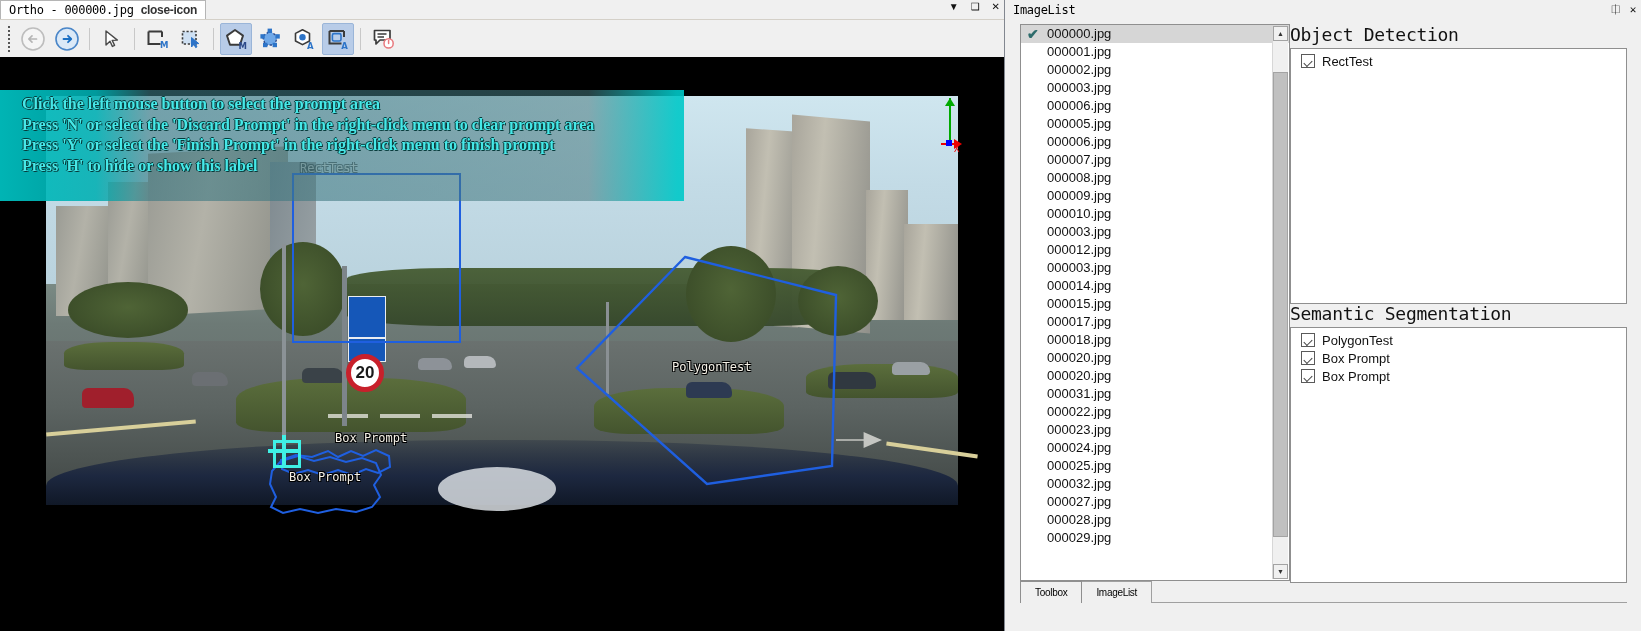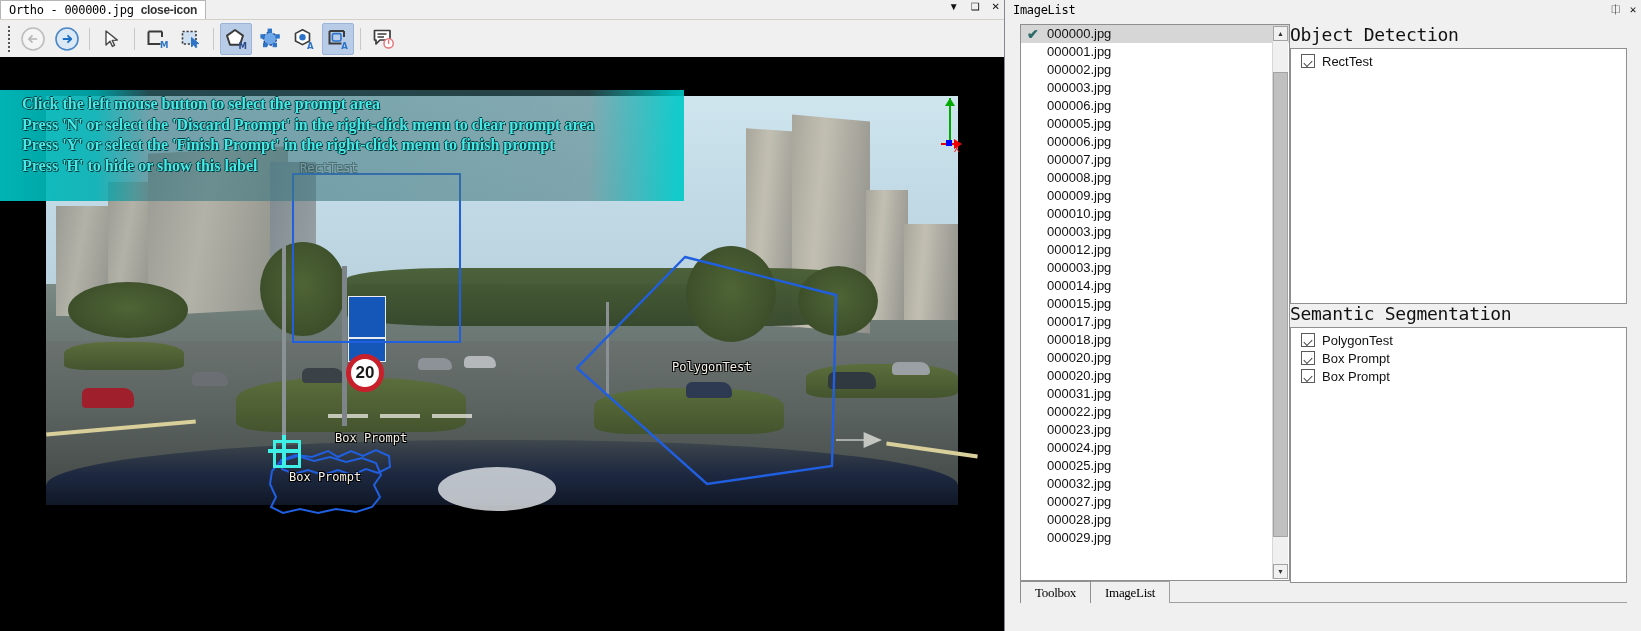--- a/index.html
+++ b/index.html
@@ -122,21 +122,21 @@
   .group .gtitle{font-family:"DejaVu Sans Mono",monospace;font-size:18px;letter-spacing:-0.3px;color:#111;margin-bottom:3px;}
   .group .gbox{background:#fff;border:1px solid #8f8f8f;overflow:hidden;padding-top:3px;}
   .ci{height:18px;display:flex;align-items:center;gap:7px;padding-left:10px;font-size:13px;color:#111;cursor:pointer;}
   .cbx{width:12px;height:12px;border:1px solid #5a5a5a;background:#fff;display:inline-block;position:relative;flex:none;}
   .cbx.on::after{content:"";position:absolute;left:2px;top:5px;width:4px;height:2px;border-left:1.6px solid #444;border-bottom:1.6px solid #444;transform:rotate(-45deg);width:7px;height:4px;}
 
   .tabs-bottom{position:absolute;left:0;top:581px;width:637px;height:50px;}
   .tabs-bottom .row{position:absolute;left:15px;top:0;display:flex;align-items:flex-start;}
   .btab{
     height:21px;padding:0 14px;line-height:21px;
-    font-family:Liberation Serif, serif;font-size:13px;letter-spacing:-0.3px;
+    font-family:Liberation Sans, sans-serif;font-size:10px;letter-spacing:-0.3px;
     background:#f0f0f0;border:1px solid #a0a0a0;border-bottom:none;cursor:pointer;margin-right:-1px;
   }
   .btab.on{background:#f0f0f0;border-color:#8f8f8f;position:relative;z-index:2;}
   .tabs-bottom .underline{position:absolute;left:15px;top:21px;width:607px;height:1px;background:#a0a0a0;}
 </style>
 </head>
 <body>
 
 <div class="app">
 

